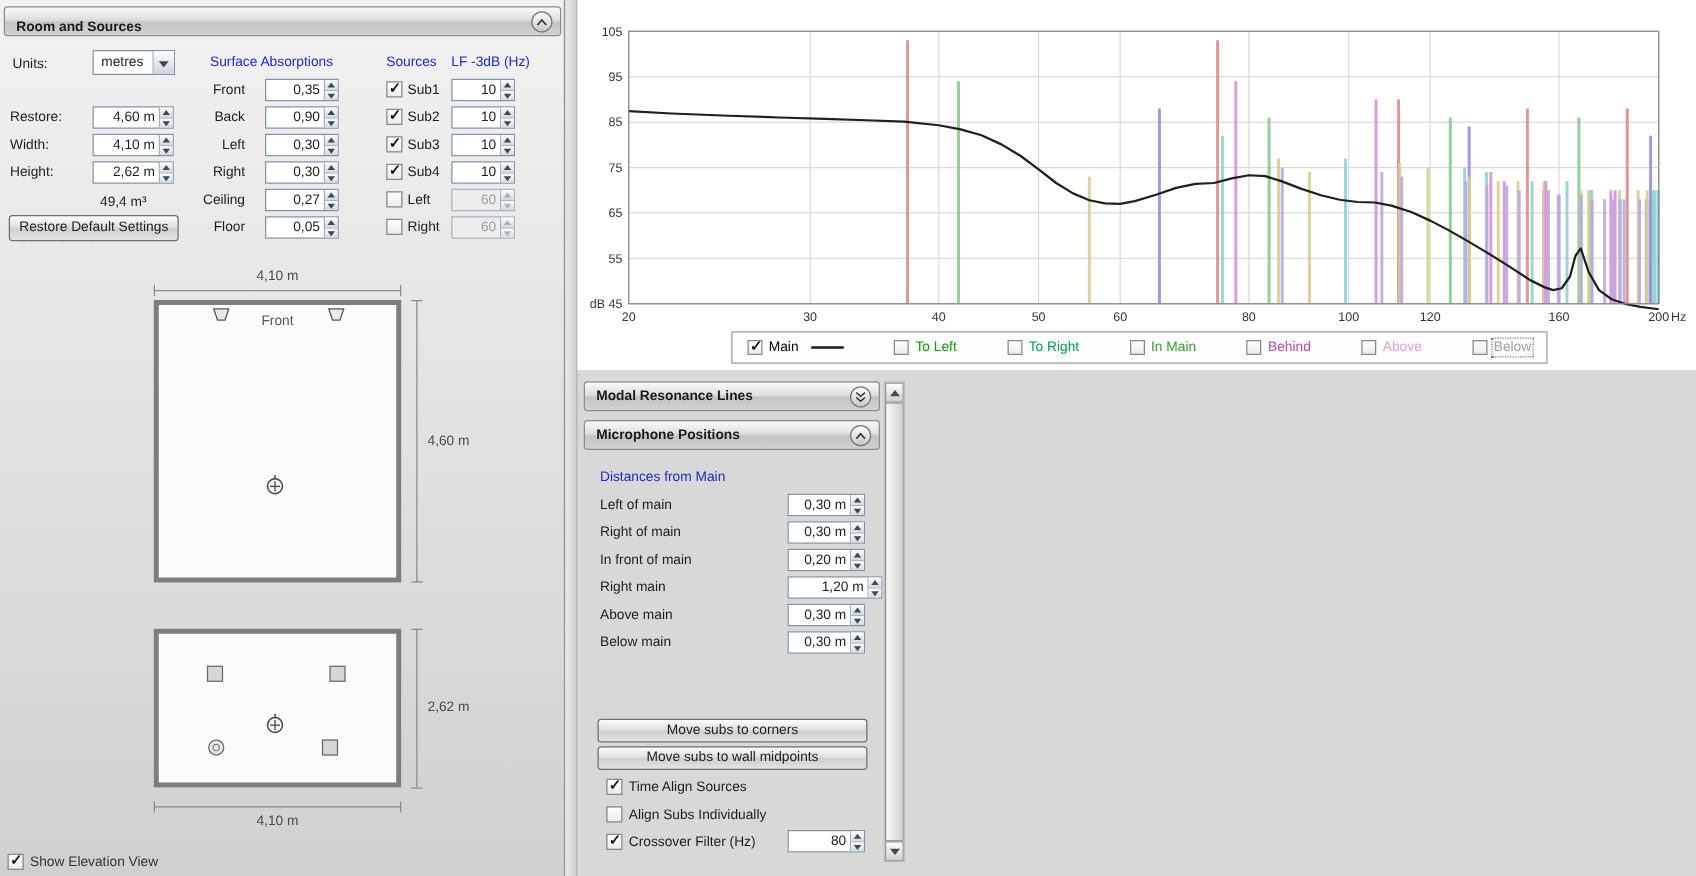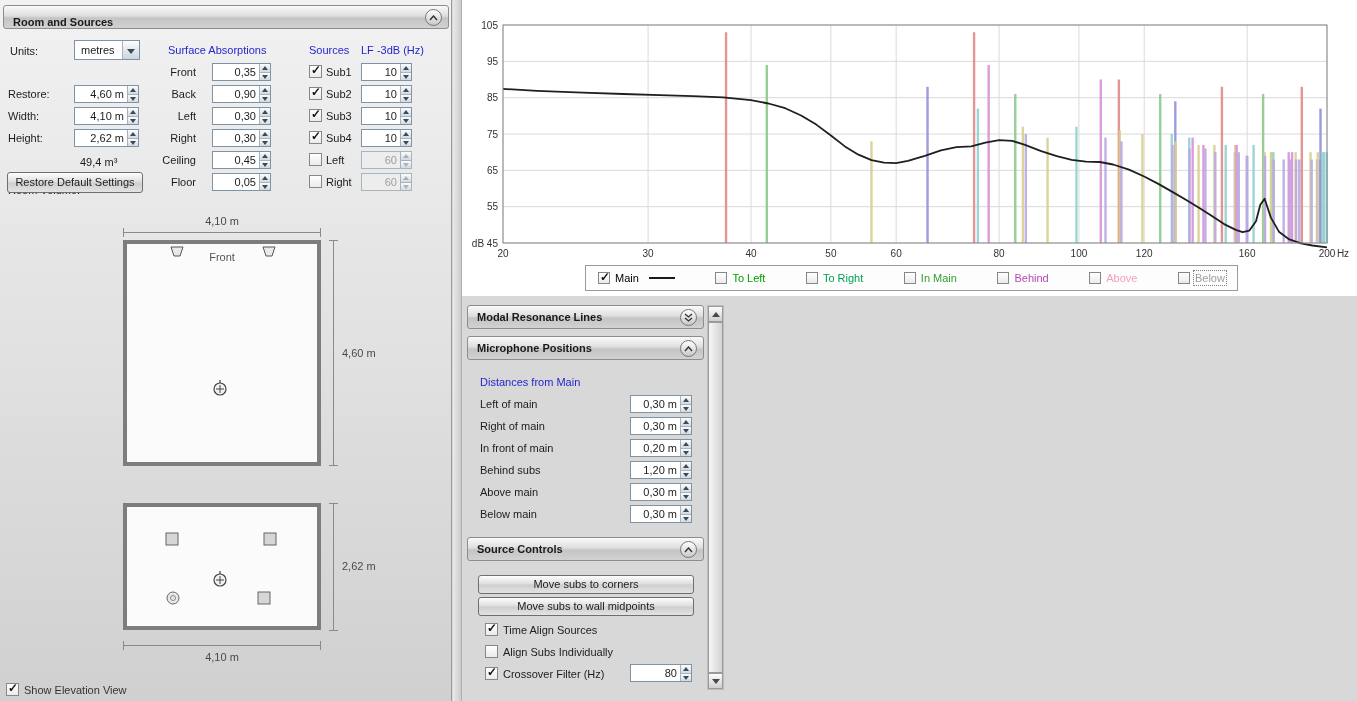--- a/index.html
+++ b/index.html
@@ -158,21 +158,21 @@
   <span class="lbl" style="left:136px;top:132px;width:60px;text-align:right;">Right</span>
   <span class="spin" style="left:212px;top:129px;width:59px;">
       <span class="val">0,30</span>
       <span class="btns">
         <span class="sb up"></span>
         <span class="sb dn"></span>
       </span>
     </span>
   <span class="lbl" style="left:136px;top:154px;width:60px;text-align:right;">Ceiling</span>
   <span class="spin" style="left:212px;top:151px;width:59px;">
-      <span class="val">0,45</span>
+      <span class="val">0,27</span>
       <span class="btns">
         <span class="sb up"></span>
         <span class="sb dn"></span>
       </span>
     </span>
   <span class="lbl" style="left:136px;top:176px;width:60px;text-align:right;">Floor</span>
   <span class="spin" style="left:212px;top:173px;width:59px;">
       <span class="val">0,05</span>
       <span class="btns">
         <span class="sb up"></span>
@@ -525,22 +525,22 @@
       </span>
     </span>
   <span class="lbl" style="left:13px;top:137px;">In front of main</span>
   <span class="spin" style="left:163px;top:134px;width:62px;">
       <span class="val">0,20 m</span>
       <span class="btns">
         <span class="sb up"></span>
         <span class="sb dn"></span>
       </span>
     </span>
-  <span class="lbl" style="left:13px;top:159px;">Behind subs</span>
-  <span class="spin" style="left:163px;top:156px;width:62px;">
+  <span class="lbl" style="left:13px;top:159px;">Right main</span>
+  <span class="spin" style="left:163px;top:156px;width:76px;">
       <span class="val">1,20 m</span>
       <span class="btns">
         <span class="sb up"></span>
         <span class="sb dn"></span>
       </span>
     </span>
   <span class="lbl" style="left:13px;top:181px;">Above main</span>
   <span class="spin" style="left:163px;top:178px;width:62px;">
       <span class="val">0,30 m</span>
       <span class="btns">
@@ -550,28 +550,20 @@
     </span>
   <span class="lbl" style="left:13px;top:203px;">Below main</span>
   <span class="spin" style="left:163px;top:200px;width:62px;">
       <span class="val">0,30 m</span>
       <span class="btns">
         <span class="sb up"></span>
         <span class="sb dn"></span>
       </span>
     </span>
 
-  <div class="panel-hdr" style="top:232px;">
-    <span>Source Controls</span>
-    <span class="round-btn">
-      <svg width="9" height="6">
-          <polyline points="1,5 4.5,1 8,5" fill="none" stroke="#333" stroke-width="1.4"></polyline>
-        </svg>
-    </span>
-  </div>
 
   <div class="btn" style="left:11px;top:270px;width:216px;height:19px;padding-top:2px;">Move subs to corners</div>
   <div class="btn" style="left:11px;top:292px;width:216px;height:19px;padding-top:2px;">Move subs to wall midpoints</div>
 
   <span class="cb" style="left:18px;top:318px;" data-on="true">
       <span class="mark">✓</span>
     </span>
   <span class="lbl" style="left:36px;top:319px;">Time Align Sources</span>
 
   <span class="cb" style="left:18px;top:340px;" data-on="false"></span>

